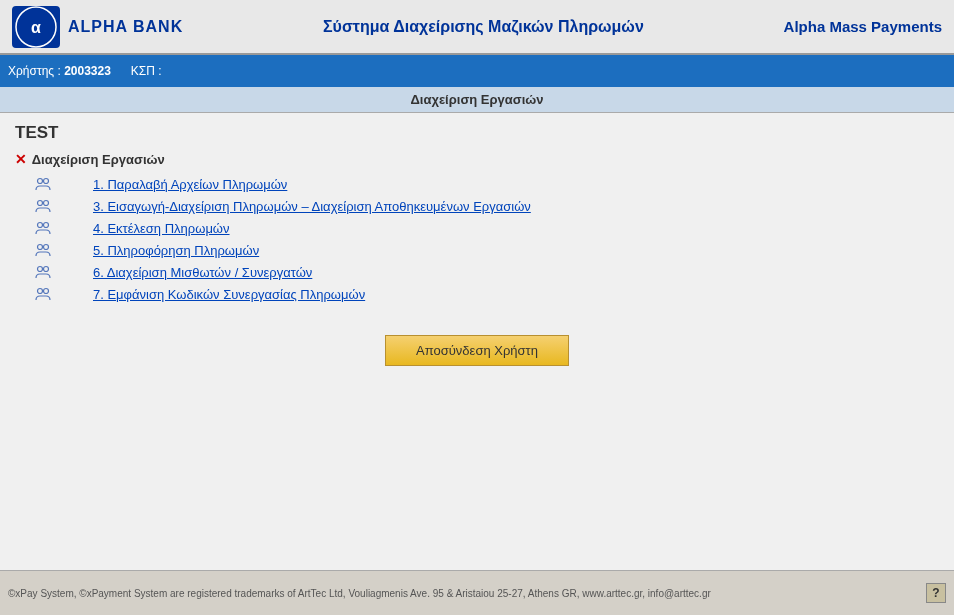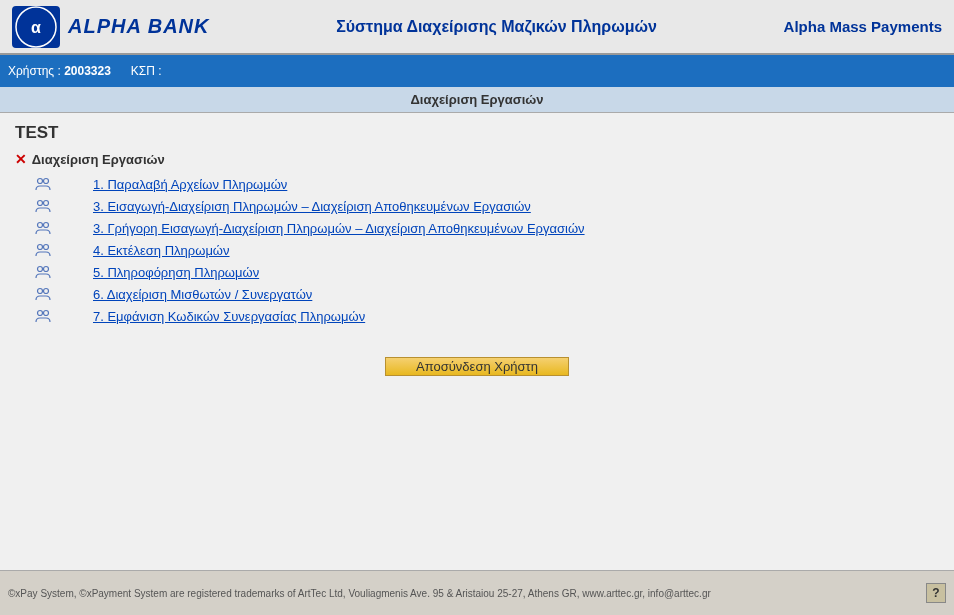--- a/index.html
+++ b/index.html
@@ -32,25 +32,24 @@
       border-radius: 4px;
       display: flex;
       align-items: center;
       justify-content: center;
       background: #003399;
       color: white;
       font-size: 18px;
       font-weight: bold;
     }
     #bank-name {
-      font-size: 20px;
+      font-size: 16px;
       font-weight: bold;
       color: #003399;
       letter-spacing: 1px;
-      font-style: italic;
     }
     #system-title {
       font-size: 16px;
       color: #003399;
       font-weight: bold;
       text-align: center;
       flex: 1;
     }
     #app-title {
       font-size: 15px;
@@ -129,21 +128,21 @@
       flex-shrink: 0;
     }
     
     #logout-section {
       text-align: center;
       padding: 30px 0 20px 0;
     }
     #logout-btn {
       background: linear-gradient(to bottom, #f5d070, #e8b820);
       border: 1px solid #b89030;
-      padding: 1px 30px;
+      padding: 7px 30px;
       font-size: 13px;
       color: #333;
       cursor: pointer;
       font-weight: normal;
     }
     
     #footer {
       background: #d4d0c8;
       border-top: 1px solid #aaa;
       padding: 12px 8px;
@@ -227,30 +226,20 @@
       <span class="item-icon">
         <svg width="16" height="14" viewBox="0 0 16 14" xmlns="http://www.w3.org/2000/svg">
           <circle cx="5" cy="4" r="2.5" fill="none" stroke="#5577bb" stroke-width="1.2"></circle>
           <circle cx="11" cy="4" r="2.5" fill="none" stroke="#5577bb" stroke-width="1.2"></circle>
           <path d="M1 13 Q1 9 5 9 Q8 9 8 9 Q8 9 11 9 Q15 9 15 13" fill="none" stroke="#5577bb" stroke-width="1.2"></path>
         </svg>
       </span>
       <a>3. Εισαγωγή-Διαχείριση Πληρωμών – Διαχείριση Αποθηκευμένων Εργασιών</a>
     </div>
 
-    <div class="menu-item">
-      <span class="item-icon">
-        <svg width="16" height="14" viewBox="0 0 16 14" xmlns="http://www.w3.org/2000/svg">
-          <circle cx="5" cy="4" r="2.5" fill="none" stroke="#5577bb" stroke-width="1.2"></circle>
-          <circle cx="11" cy="4" r="2.5" fill="none" stroke="#5577bb" stroke-width="1.2"></circle>
-          <path d="M1 13 Q1 9 5 9 Q8 9 8 9 Q8 9 11 9 Q15 9 15 13" fill="none" stroke="#5577bb" stroke-width="1.2"></path>
-        </svg>
-      </span>
-      <a>3. Γρήγορη Εισαγωγή-Διαχείριση Πληρωμών – Διαχείριση Αποθηκευμένων Εργασιών</a>
-    </div>
 
     <div class="menu-item">
       <span class="item-icon">
         <svg width="16" height="14" viewBox="0 0 16 14" xmlns="http://www.w3.org/2000/svg">
           <circle cx="5" cy="4" r="2.5" fill="none" stroke="#5577bb" stroke-width="1.2"></circle>
           <circle cx="11" cy="4" r="2.5" fill="none" stroke="#5577bb" stroke-width="1.2"></circle>
           <path d="M1 13 Q1 9 5 9 Q8 9 8 9 Q8 9 11 9 Q15 9 15 13" fill="none" stroke="#5577bb" stroke-width="1.2"></path>
         </svg>
       </span>
       <a>4. Εκτέλεση Πληρωμών</a>

